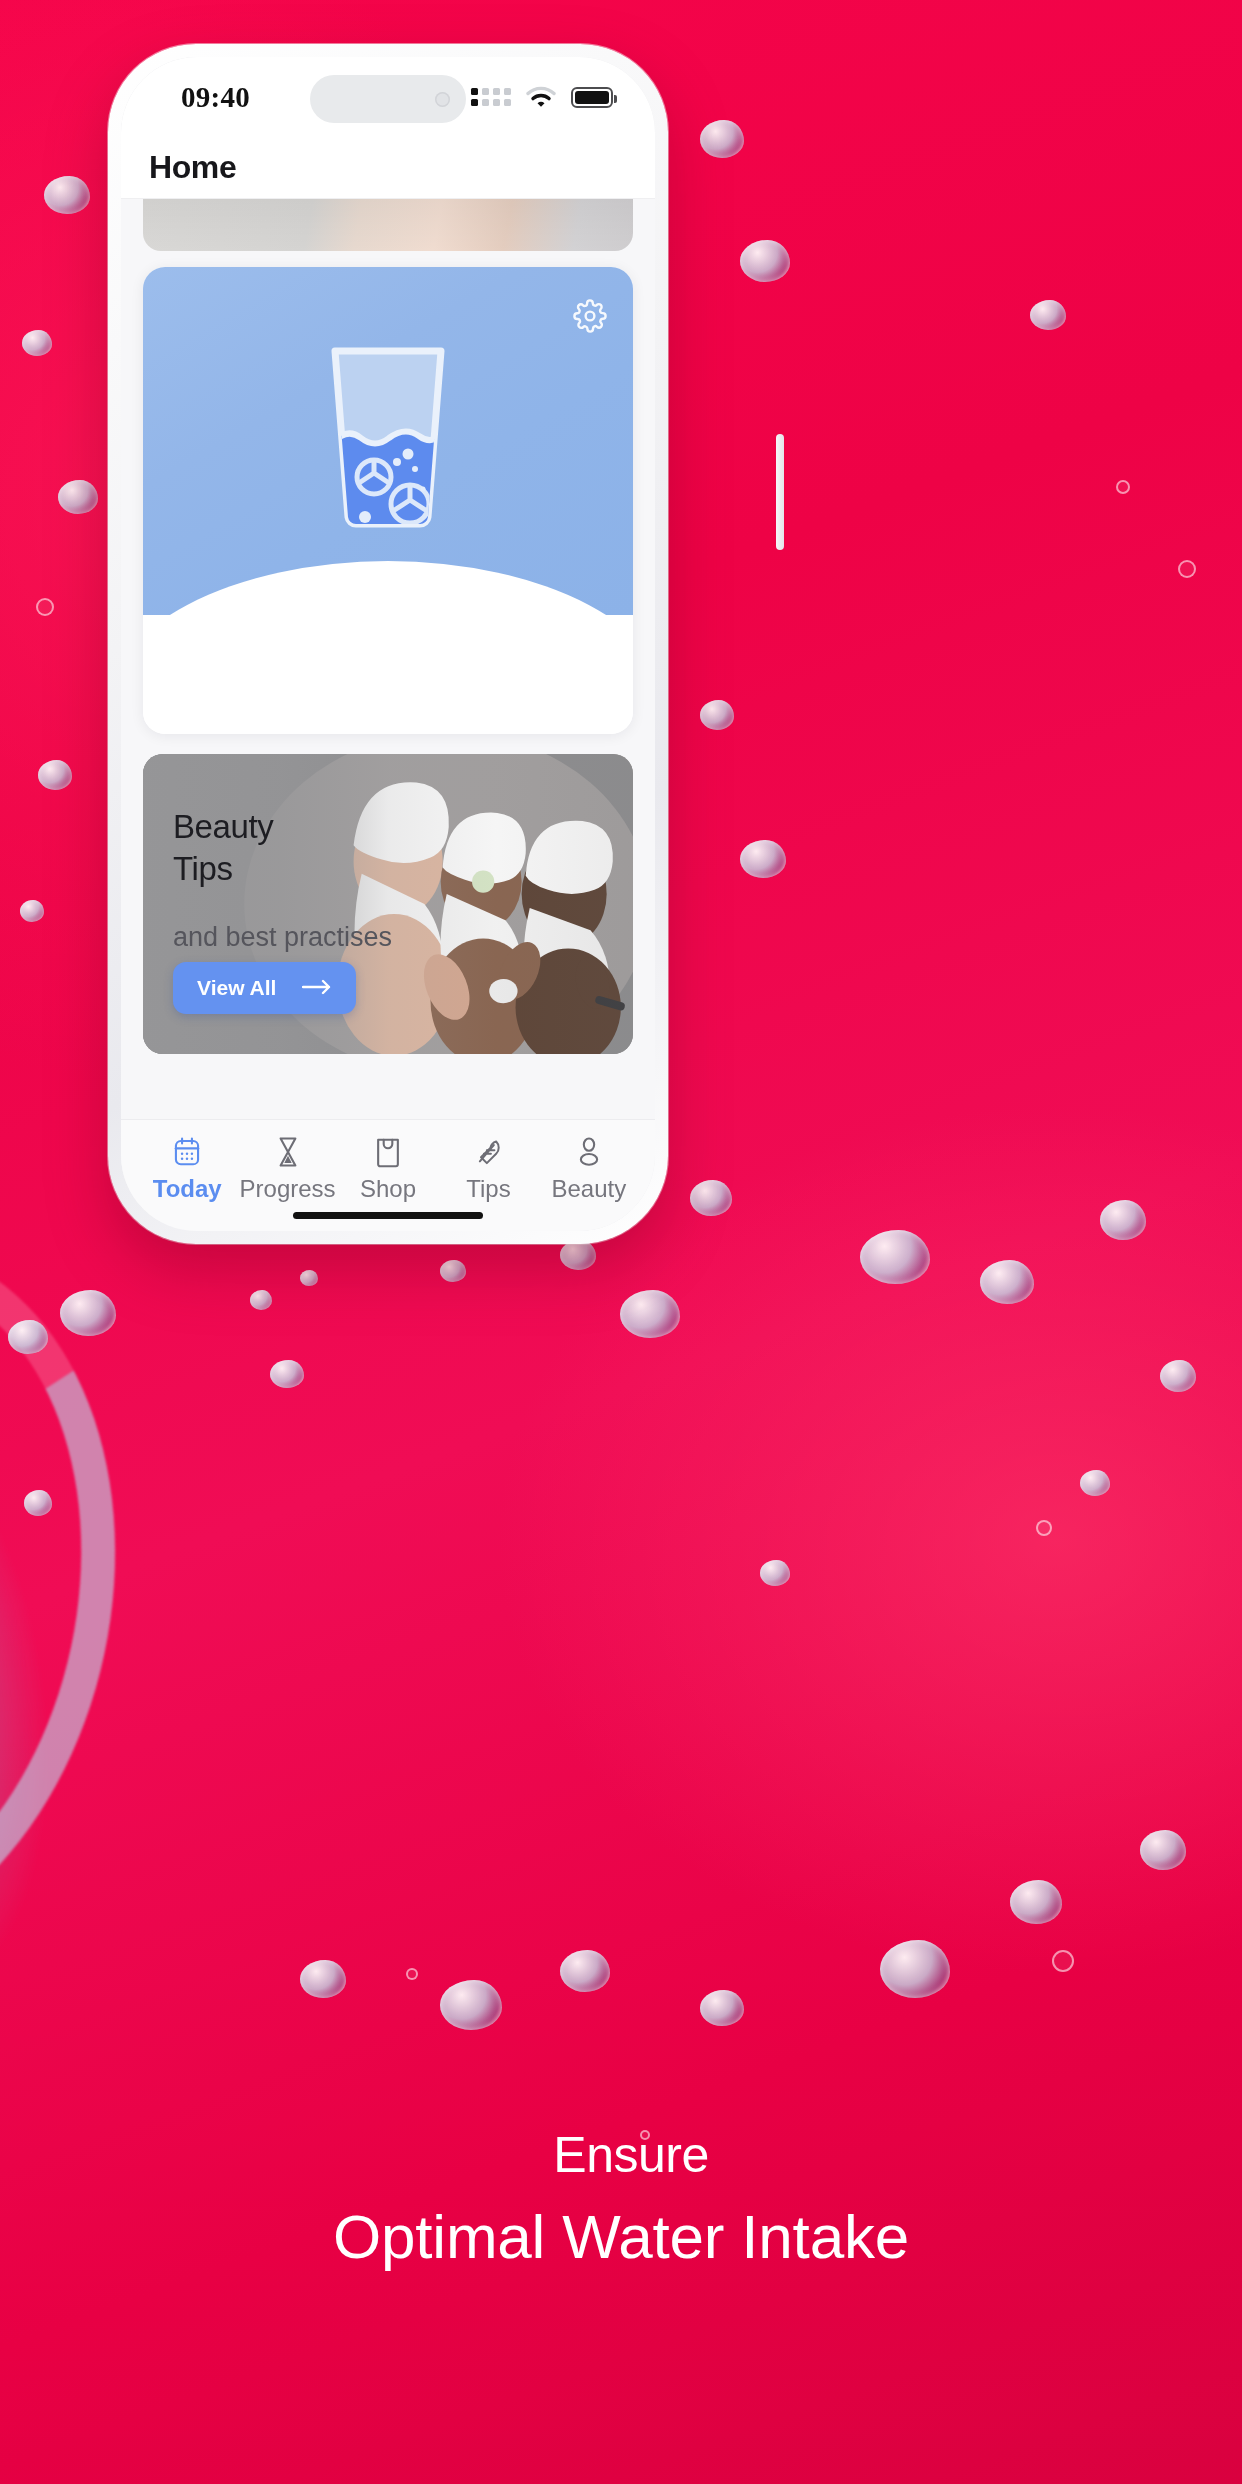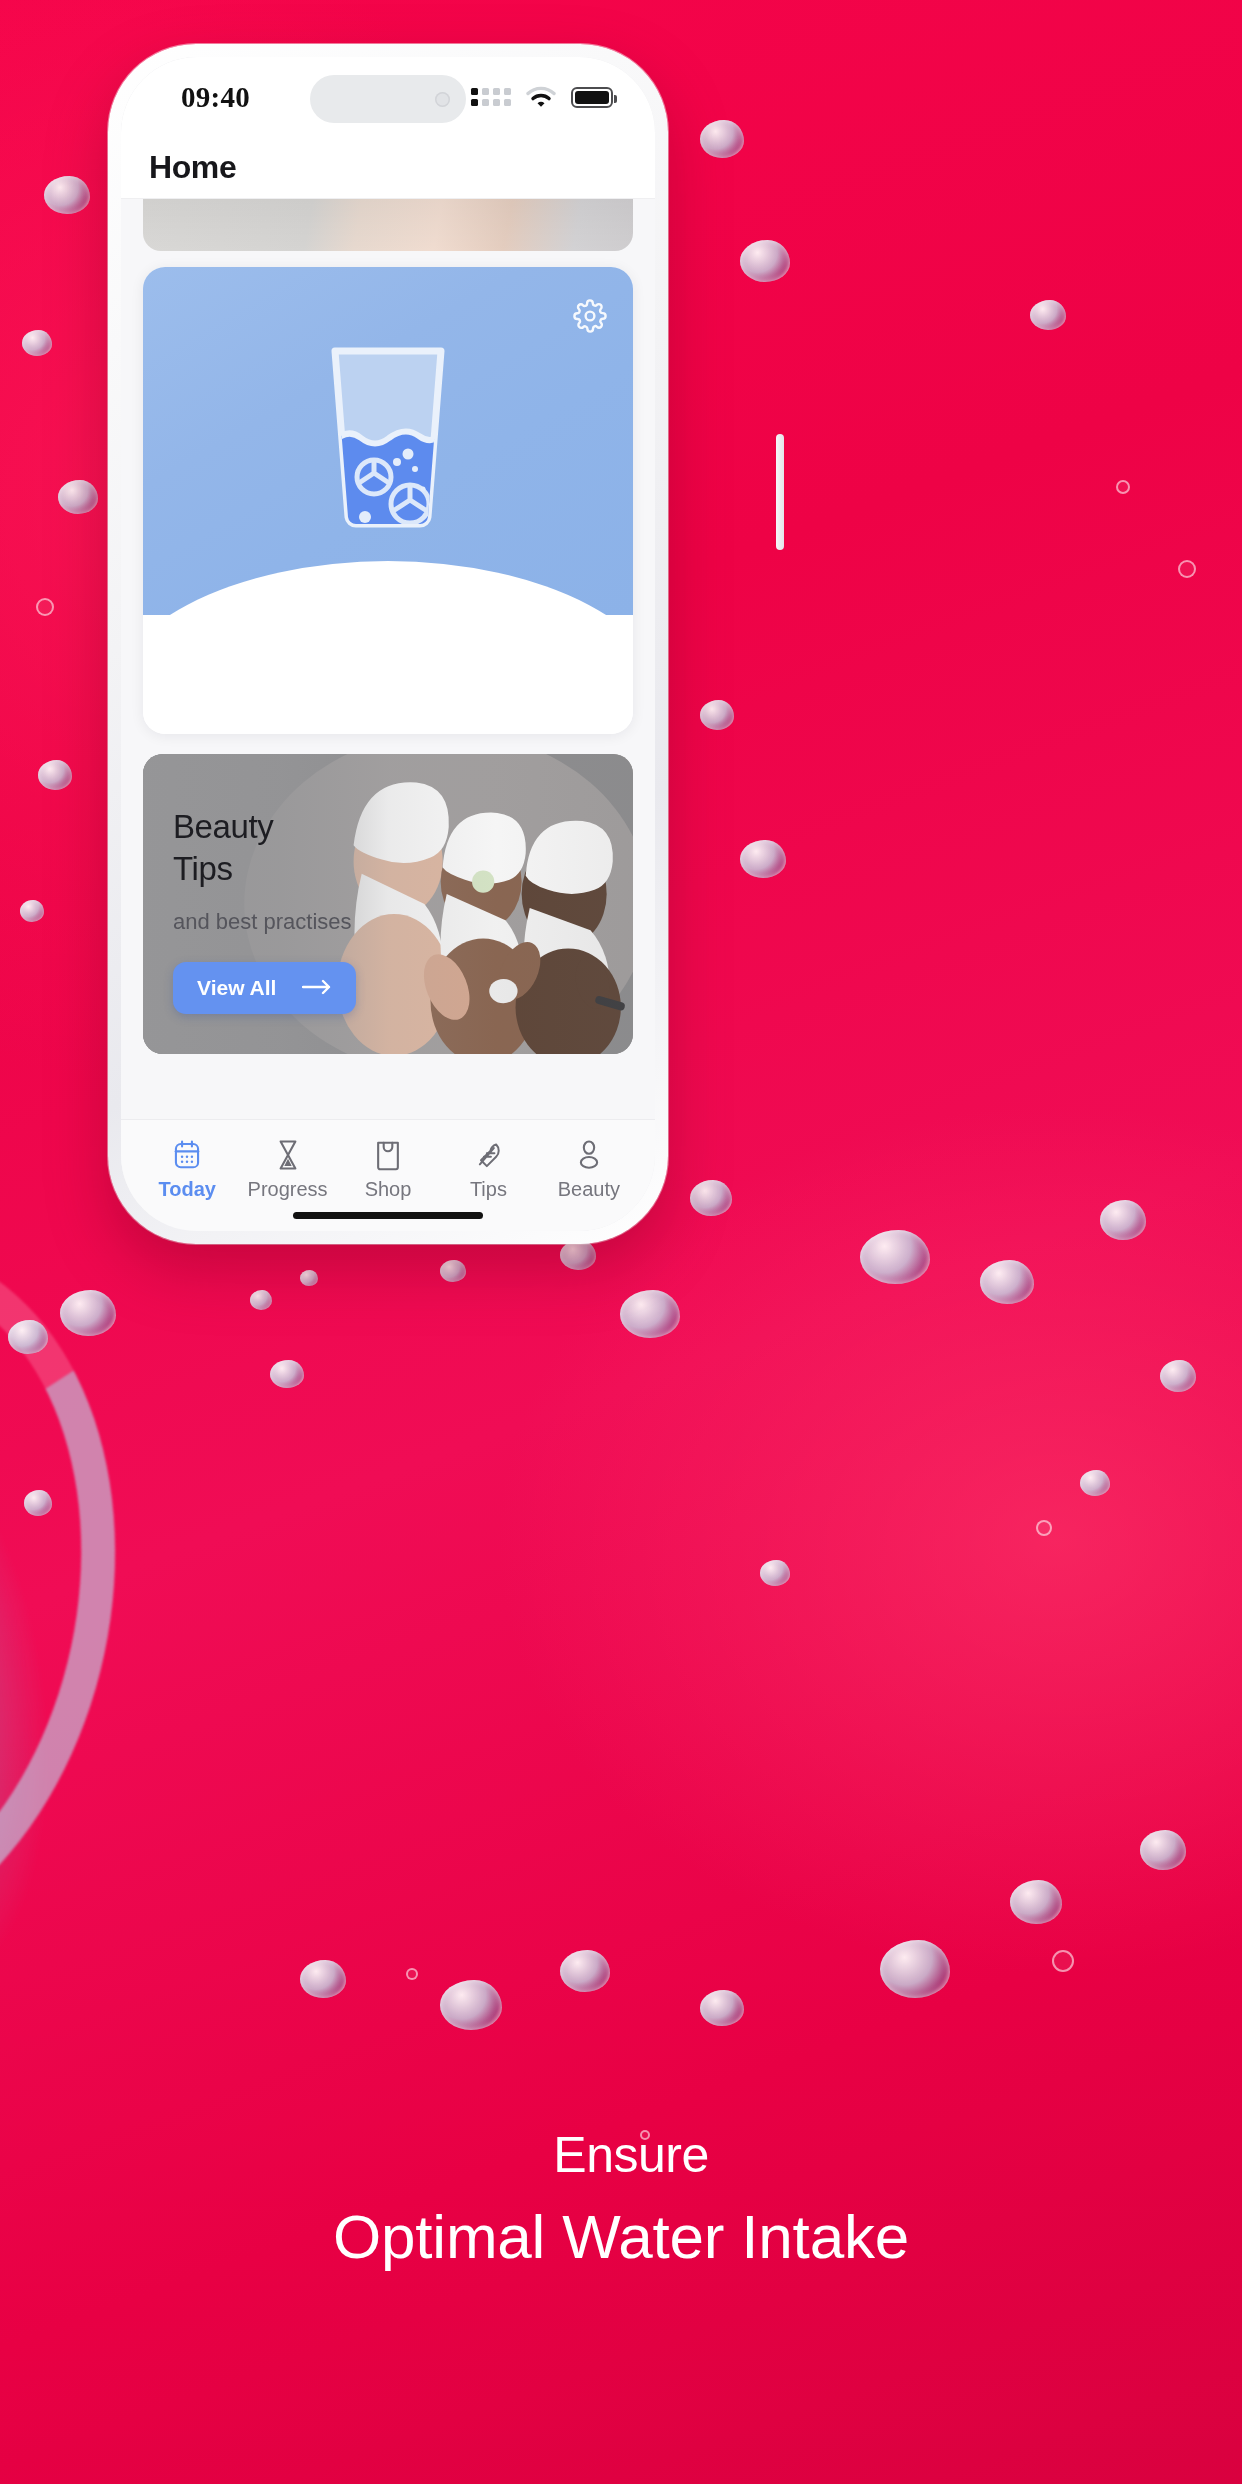--- a/index.html
+++ b/index.html
@@ -153,38 +153,38 @@
 
   .beauty-card {
     position:relative; border-radius:20px; overflow:hidden; height:300px;
     background:linear-gradient(105deg,#8f8f91 0%,#9a9a9c 20%,#a9a5a3 38%,#b4a79f 55%,#a59a95 72%,#8e8c8e 100%);
   }
   .bc-photo { position:absolute; inset:0; }
   .bc-shade { position:absolute; inset:0;
     background:linear-gradient(90deg,rgba(150,150,152,0.92) 0%,rgba(150,150,152,0.7) 28%,rgba(150,150,152,0.18) 50%,rgba(120,118,118,0.05) 72%,rgba(120,118,118,0.12) 100%); }
   .bc-text { position:absolute; left:30px; top:52px; z-index:3; }
   .bc-title { font-size:33px; font-weight:400; color:#1d1d22; line-height:1.28; letter-spacing:-0.4px; }
-  .bc-sub { font-size:22px; color:#55555c; margin-top:19px; }
+  .bc-sub { font-size:27px; color:#55555c; margin-top:32px; }
   .view-all {
     position:absolute; left:30px; bottom:40px; z-index:3;
     background:#6492F0; border:none; color:#fff; font-weight:700; font-size:21px;
     padding:14px 24px; border-radius:13px; display:flex; align-items:center; gap:26px;
     box-shadow:0 3px 10px rgba(40,70,150,0.25); cursor:pointer;
     font-family:"Liberation Sans", sans-serif;
   }
 
   
   .tabbar {
     position:absolute; left:0; right:0; bottom:0; height:112px;
     background:#fafafb; border-top:1px solid #ececef;
     display:flex; align-items:center; padding:0 16px 14px;
   }
   .tab { flex:1; display:flex; flex-direction:column; align-items:center; gap:7px; cursor:pointer; }
   .tab .ico { height:34px; display:flex; align-items:flex-end; }
-  .tab span { font-size:20px; color:#76767e; }
+  .tab span { font-size:24px; color:#76767e; }
   .tab.active span { color:#5B8DF0; font-weight:700; }
   .home-ind {
     position:absolute; left:50%; transform:translateX(-50%); bottom:12px;
     width:190px; height:7px; border-radius:4px; background:#111;
   }
 
   
   .promo { position:absolute; left:0; right:0; top:2130px; text-align:center; }
   .promo-1 { font-size:50px; font-weight:400; color:#fff; letter-spacing:-0.5px; line-height:1;padding-left:20px; }
   .promo-2 { font-size:62px; font-weight:400; color:#fff; letter-spacing:-0.2px; margin-top:26px; line-height:1; }

